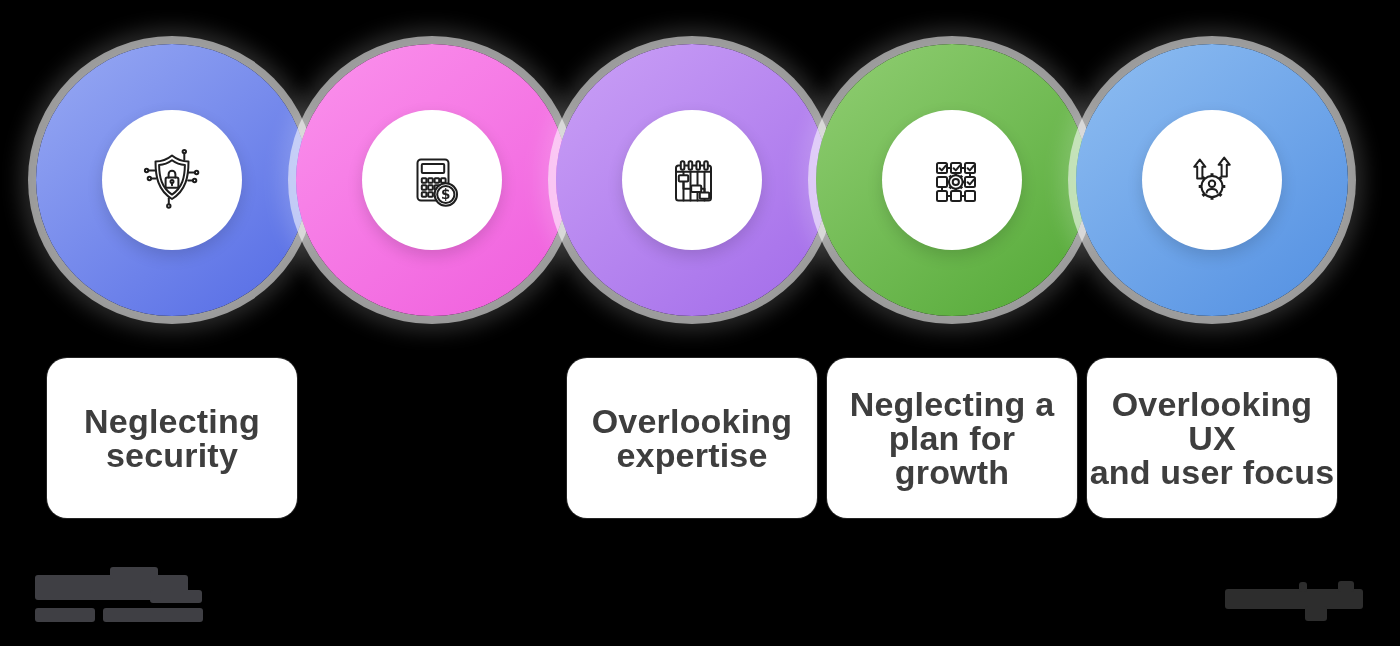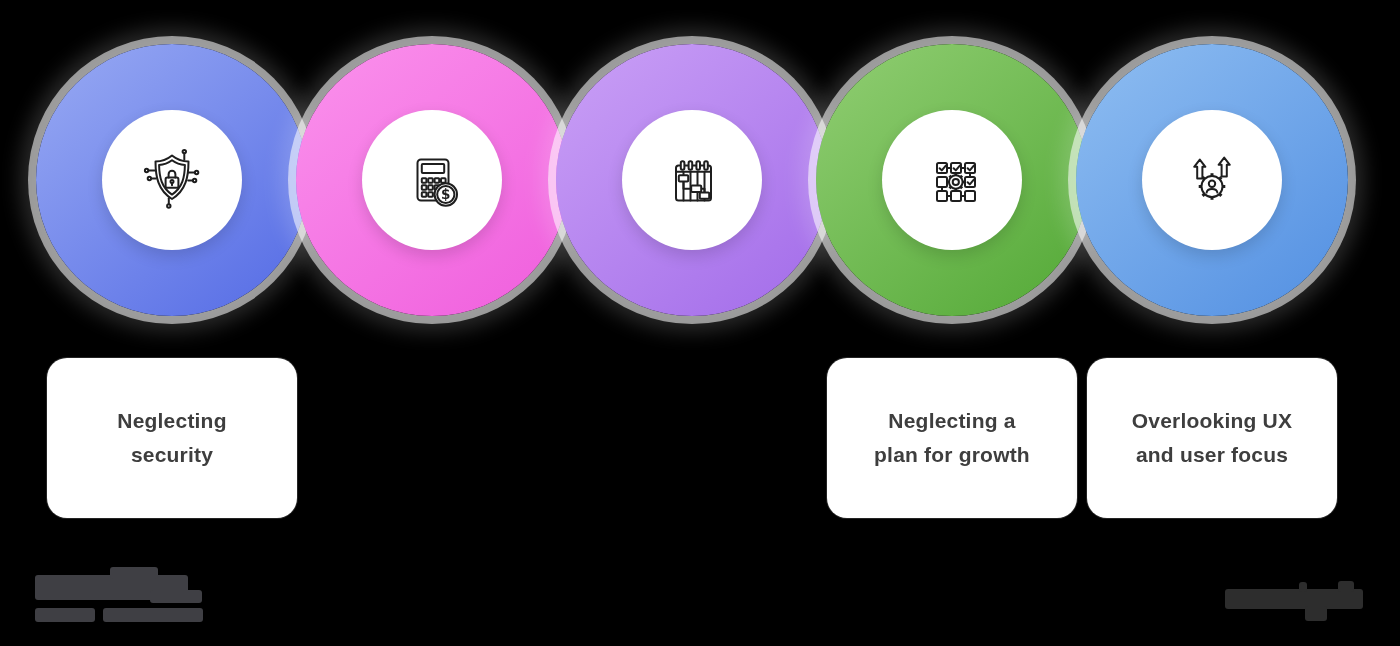--- a/index.html
+++ b/index.html
@@ -15,21 +15,21 @@
   .ring{position:absolute;top:44px;left:0;width:272px;height:272px;border-radius:50%;
         box-shadow:0 0 0 8px rgba(255,255,255,0.55), 0 0 20px 16px rgba(255,255,255,0.16);}
   .inner-circle{position:absolute;top:66px;left:66px;width:140px;height:140px;border-radius:50%;
         background:#fff;display:flex;align-items:center;justify-content:center;
         box-shadow:0 6px 16px rgba(0,0,0,0.14);}
   .inner-circle svg{display:block;}
 
   .card{position:absolute;top:358px;left:11px;width:250px;height:160px;background:#fff;
         border-radius:20px;display:flex;align-items:center;justify-content:center;text-align:center;
         box-shadow:0 0 0 1px rgba(130,130,130,0.28), 0 5px 12px rgba(0,0,0,0.85);}
-  .card-text{font-size:21px;line-height:34px;font-weight:700;color:#3E3E3E;white-space:pre-line;
+  .card-text{font-size:34px;line-height:34px;font-weight:700;color:#3E3E3E;white-space:pre-line;
         letter-spacing:0.2px;}
 
   
   .brand{position:absolute;}
   .brand .blk{position:absolute;border-radius:3px;}
   #brand-left .blk{background:#3F3F44;}
   #brand-right .blk{background:#2D2D2D;}
 </style>
 </head>
 <body>
@@ -112,20 +112,24 @@
               <path d="M45.5 31.8 V60.5"></path>
               <path d="M52.5 31.8 V60.5"></path>
             <path d="M31.5 41.5 V48.8 H41"></path>
             <path d="M49 48.8 H52.5 V53"></path>
             <rect x="26.8" y="35.2" width="9.4" height="6.2" rx="1" fill="#fff"></rect>
             <rect x="39.2" y="45.6" width="10" height="6.4" rx="1" fill="#fff"></rect>
             <rect x="47.8" y="52.6" width="9.4" height="6.2" rx="1" fill="#fff"></rect>
           </g>
         </svg>
       </div>
+    </div>
+    <div class="card">
+      <div class="card-text">Overlooking
+expertise</div>
     </div>
   </div>
 
   <div class="item" id="item4">
     <div class="ring" style="background: linear-gradient(140deg, rgb(140, 203, 110) 8%, rgb(92, 174, 63) 85%);">
       <div class="inner-circle">
         <svg width="80" height="80" viewBox="0 0 80 80">
           <g stroke="#1E1E1E" stroke-width="2" fill="none" stroke-linecap="round" stroke-linejoin="round">
             <rect x="25" y="23" width="10" height="10" rx="1.5"></rect>
             <rect x="39" y="23" width="10" height="10" rx="1.5"></rect>

